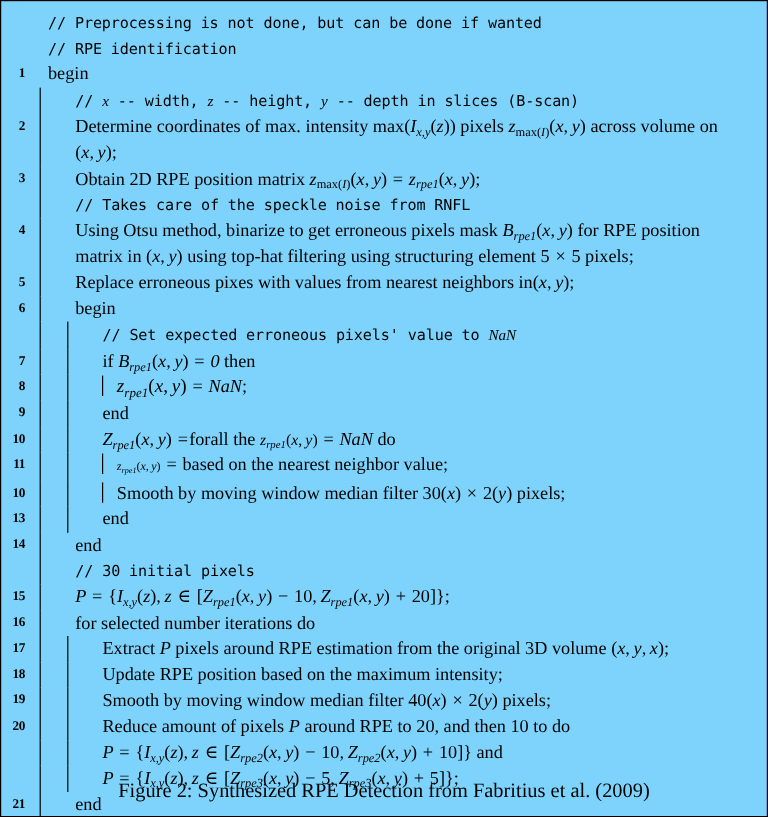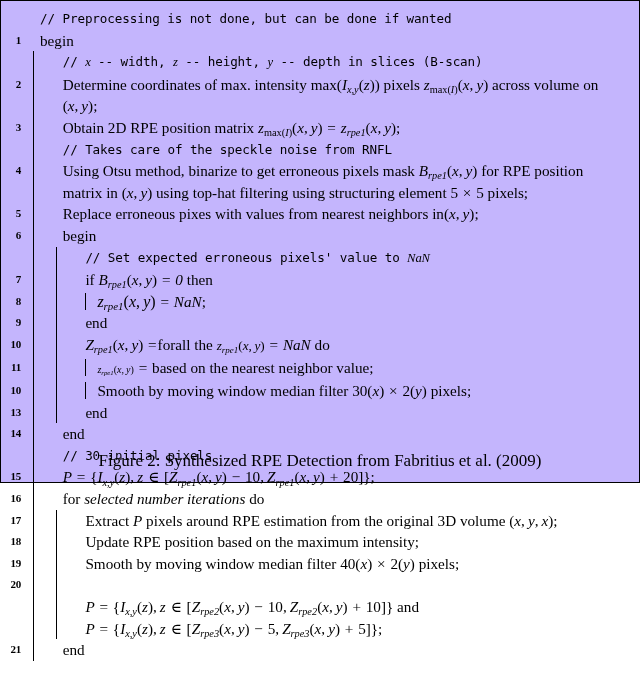--- a/index.html
+++ b/index.html
@@ -14,26 +14,26 @@
     overflow: hidden;
     font-family: "Liberation Serif", "DejaVu Serif", serif;
     color: #000000;
   }
 
   
   #figure-frame {
     position: relative;
     box-sizing: border-box;
     width: 640px;
-    height: 483px;
+    height: 681px;
     border-top: 1.5px solid #000;
     border-right: 1.5px solid #000;
     border-bottom: 1.5px solid #000;
     border-left: 1.5px solid #000;
-    background: #c4b5fd;
+    background: #7dd3fc;
     padding: 7px 16px 0 0;
   }
 
   
   #algorithm {
     position: relative;
     padding: 0;
   }
 
   .alg-row {
@@ -82,21 +82,20 @@
 
   
 
   .comment {
     font-family: "DejaVu Sans Mono", "Liberation Mono", monospace;
     font-size: 12.6px;
     letter-spacing: -0.1px;
   }
 
   .mathit {
-    font-style: italic;
     font-family: "Liberation Serif", "DejaVu Serif", serif;
   }
   .mathrm {
     font-style: normal;
   }
   var, .v {
     font-style: italic;
     font-family: "Liberation Serif", "DejaVu Serif", serif;
   }
   sub {
@@ -144,20 +143,27 @@
   <div id="algorithm">
 
     <div class="alg-row">
       <span class="lineno"></span>
       <span class="guides">
           <span class="guide-gap first"></span>
         </span>
       <span class="stmt comment">//&nbsp;Preprocessing&nbsp;is&nbsp;not&nbsp;done,&nbsp;but&nbsp;can&nbsp;be&nbsp;done&nbsp;if&nbsp;wanted</span>
     </div>
 
+    <div class="alg-row">
+      <span class="lineno"></span>
+      <span class="guides">
+          <span class="guide-gap first"></span>
+        </span>
+      <span class="stmt comment">//&nbsp;RPE&nbsp;identification</span>
+    </div>
 
     <div class="alg-row">
       <span class="lineno">1</span>
       <span class="guides">
           <span class="guide-gap first"></span>
         </span>
       <span class="stmt">begin</span>
     </div>
 
     <div class="alg-row">
@@ -404,20 +410,21 @@
 
     <div class="alg-row">
       <span class="lineno">20</span>
       <span class="guides">
           <span class="guide-gap first"></span>
           <span class="guide"></span>
           <span class="guide-gap"></span>
           <span class="guide"></span>
           <span class="guide-gap"></span>
         </span>
+      <span class="stmt">Reduce amount of pixels <span class="v">P</span> around RPE to 20, and then 10 to do</span>
     </div>
 
     <div class="alg-row">
       <span class="lineno"></span>
       <span class="guides">
           <span class="guide-gap first"></span>
           <span class="guide"></span>
           <span class="guide-gap"></span>
           <span class="guide"></span>
           <span class="guide-gap"></span>

